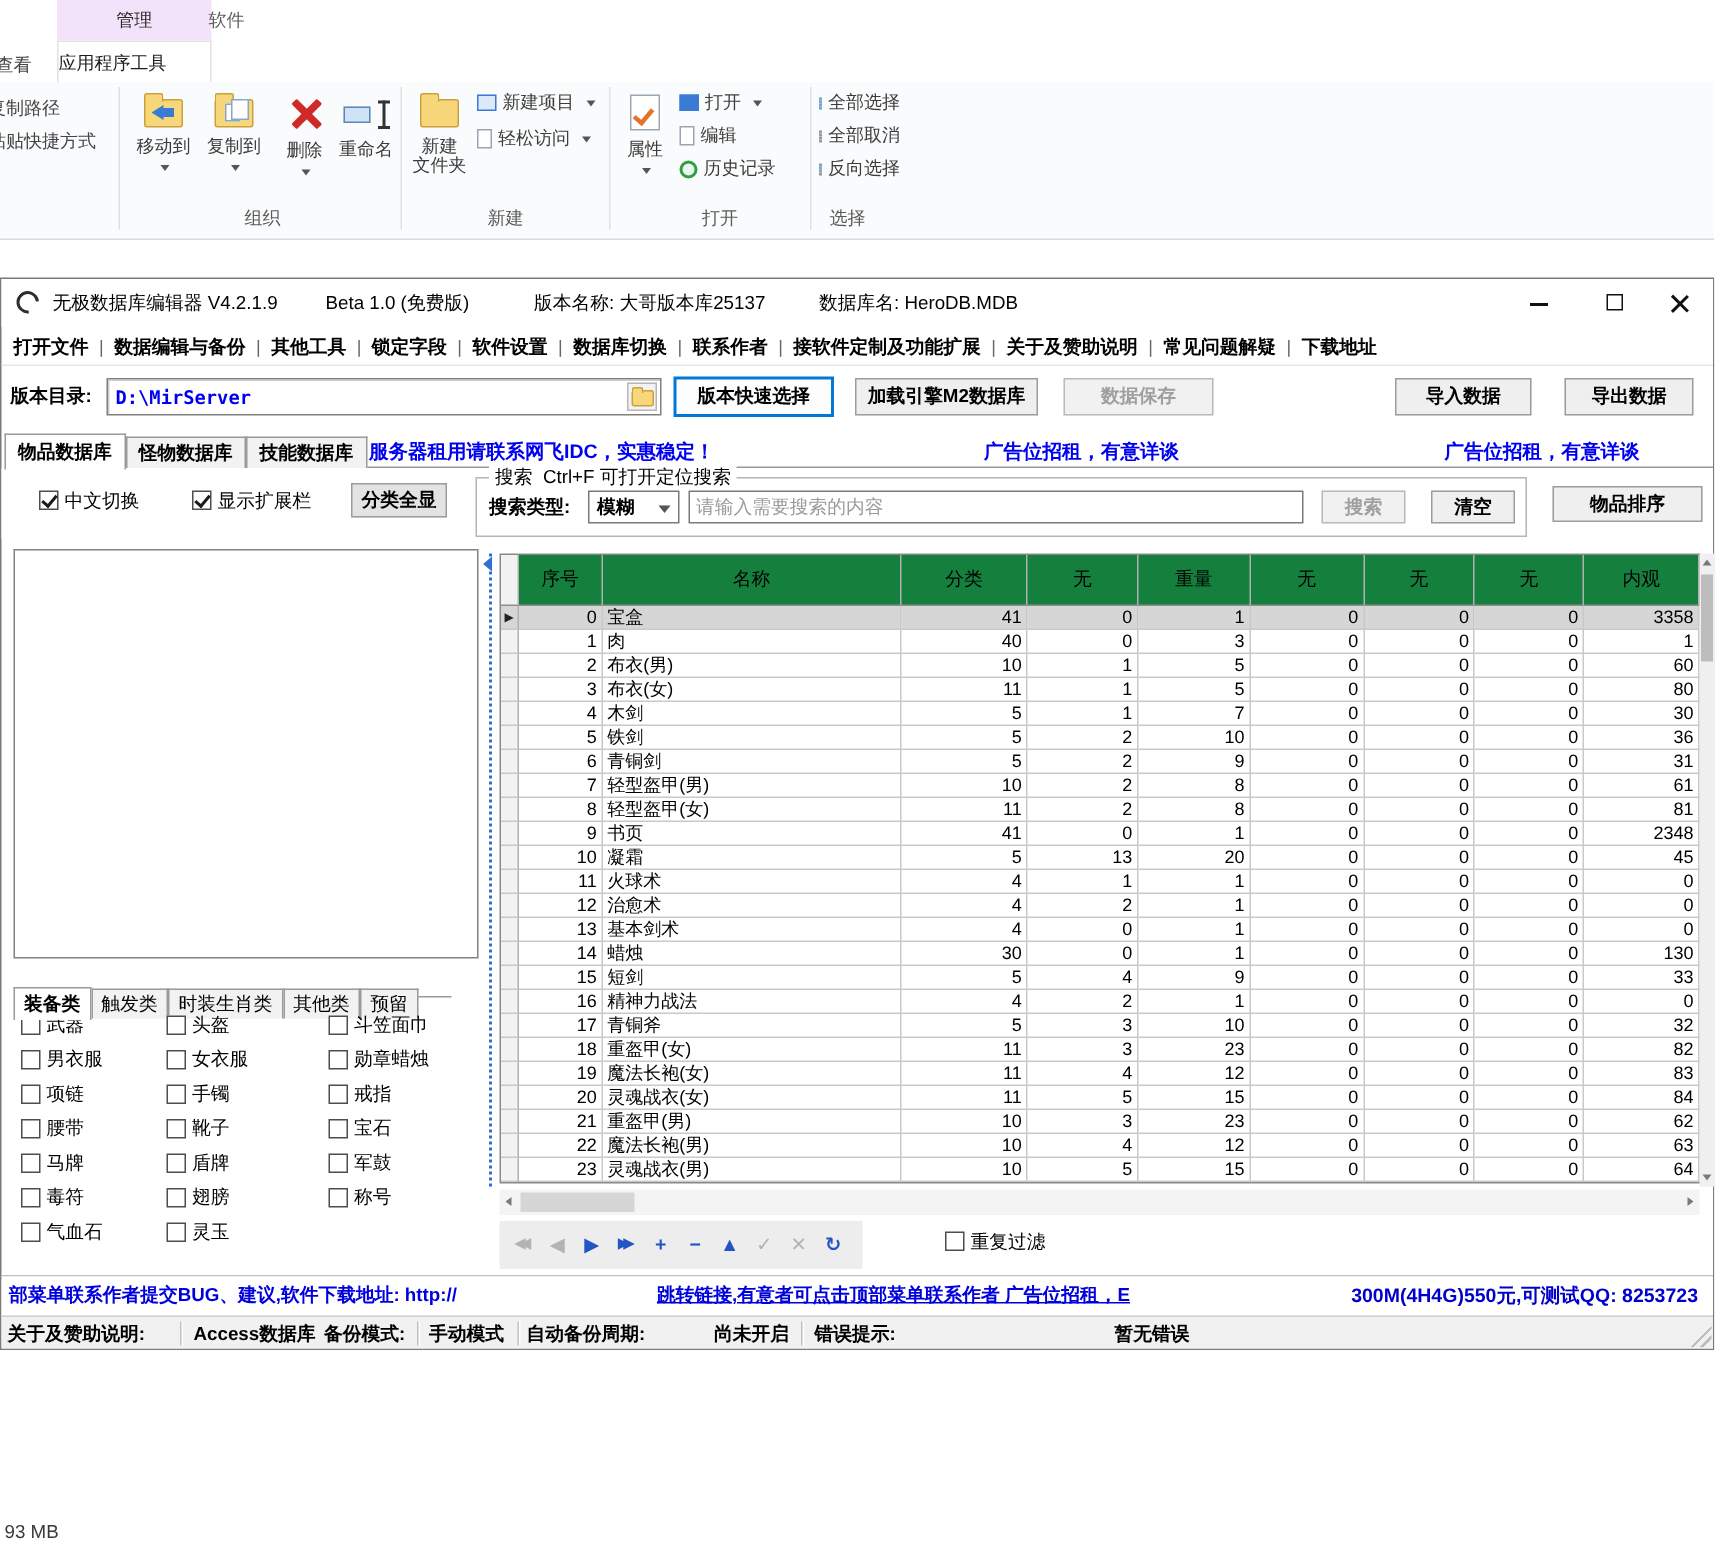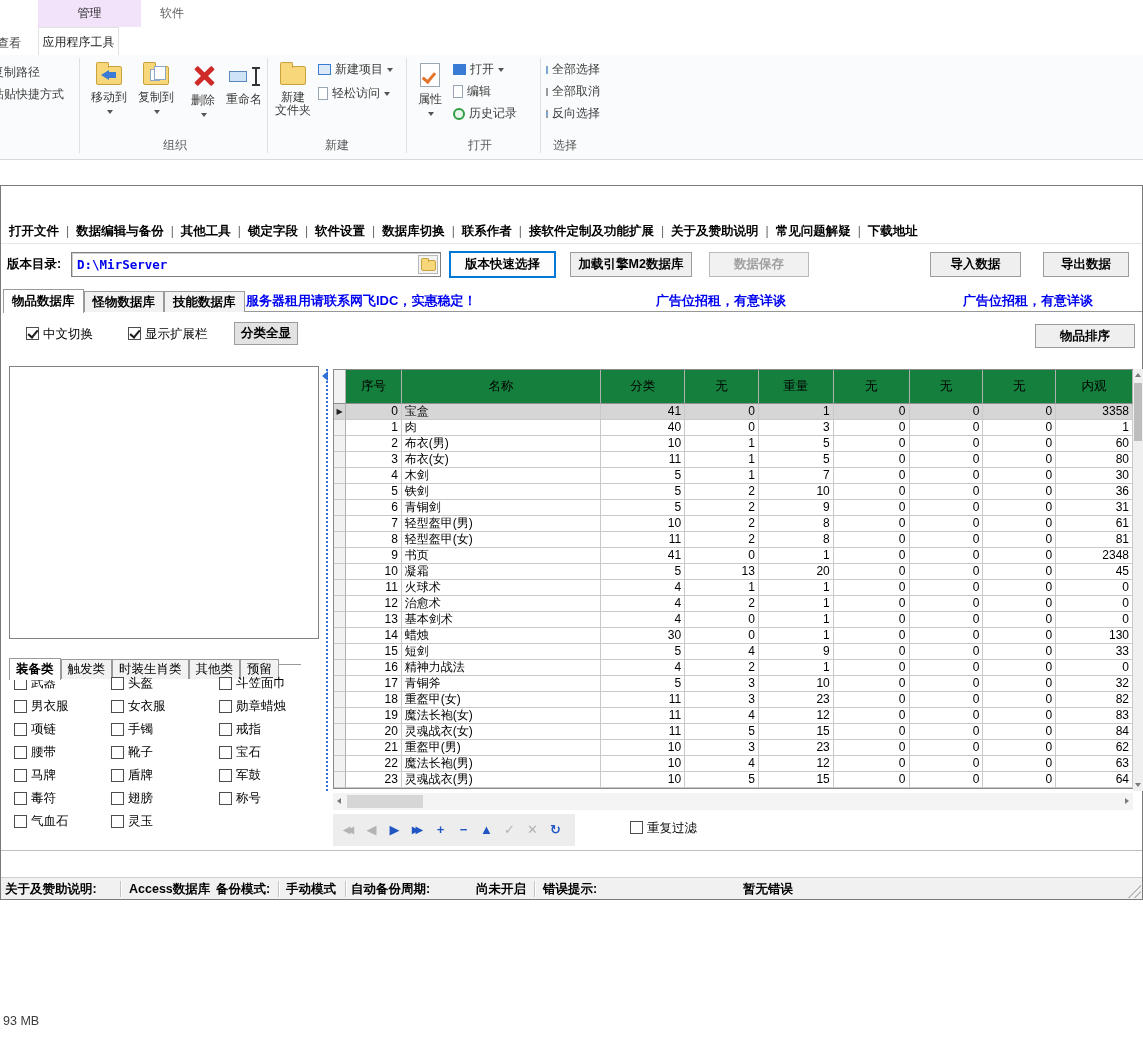--- a/index.html
+++ b/index.html
@@ -2,32 +2,32 @@
 <html><head>
 <meta charset="utf-8">
 <style>
 *{margin:0;padding:0;box-sizing:border-box;}
 body{width:1143px;height:1039px;background:#fff;font-family:"Liberation Sans","DejaVu Sans",sans-serif;font-size:12px;color:#000;overflow:hidden;}
 .screen{position:relative;width:1143px;height:1039px;background:#fff;overflow:hidden;}
 
 
 .explorer{position:absolute;left:0;top:0;width:1143px;height:185px;background:#fff;}
 .ctx-tab{position:absolute;left:38px;top:0;width:103px;height:27px;background:#f3e3fa;text-align:center;line-height:27px;color:#2b2b2b;}
-.soft-tab{position:absolute;left:152px;top:0;width:40px;height:27px;text-align:center;line-height:27px;color:#5f5f5f;}
+.soft-tab{position:absolute;left:131px;top:0;width:40px;height:27px;text-align:center;line-height:27px;color:#5f5f5f;}
 .view-tab{position:absolute;left:-3px;top:31px;width:34px;height:24px;line-height:24px;color:#444;}
-.apptools-tab{position:absolute;left:38px;top:27px;width:81px;height:28px;background:#fff;border:1px solid #e2e2e2;border-bottom:none;text-align:center;line-height:28px;color:#1c1c1c;}
+.apptools-tab{position:absolute;left:38px;top:27px;width:103px;height:28px;background:#fff;border:1px solid #e2e2e2;border-bottom:none;line-height:28px;color:#1c1c1c;}
 .ribbon{position:absolute;left:0;top:55px;width:1143px;height:105px;background:#fafbfc;border-bottom:1px solid #d9d9d9;}
 .rsep{position:absolute;top:3px;width:1px;height:95px;background:#e0e0e0;}
 .rleft{position:absolute;left:-8px;top:6px;color:#444;}
 .rleft div{height:22px;line-height:22px;white-space:nowrap;}
 .rgroup-label{position:absolute;top:82px;color:#5a5a5a;text-align:center;width:70px;}
 .bigbtn{position:absolute;top:4px;width:46px;text-align:center;color:#3c3c3c;}
 .bigbtn .lbl{margin-top:3px;line-height:13px;white-space:pre-line;}
 .caret{display:inline-block;width:0;height:0;border-left:3px solid transparent;border-right:3px solid transparent;border-top:4px solid #555;vertical-align:middle;margin-left:1px;}
-.smallbtn{position:absolute;height:20px;line-height:20px;color:#3c3c3c;white-space:nowrap;}
+.smallbtn{position:absolute;height:20px;line-height:20px;color:#3c3c3c;white-space:nowrap;font-family:Liberation Mono, monospace;}
 .smallbtn .sic{display:inline-block;vertical-align:middle;margin-right:4px;}
 
 .fold{position:relative;display:inline-block;width:26px;height:19px;background:#f7d779;border:1px solid #caa23c;border-radius:2px;margin-top:7px;}
 .fold::before{content:"";position:absolute;left:-1px;top:-5px;width:11px;height:5px;background:#f7d779;border:1px solid #caa23c;border-bottom:none;border-radius:2px 2px 0 0;}
 .fold.small{width:15px;height:11px;margin:0;}
 .fold.small::before{width:6px;height:3px;top:-3px;}
 .ov-arrow{position:absolute;left:4px;top:3px;width:0;height:0;border-top:5px solid transparent;border-bottom:5px solid transparent;border-right:8px solid #3a7bd5;}
 .ov-arrow::after{content:"";position:absolute;left:7px;top:-3px;width:8px;height:6px;background:#3a7bd5;}
 .ov-copy{position:absolute;left:6px;top:2px;width:10px;height:12px;background:#fff;border:1px solid #8aa6c8;}
 .ov-copy::after{content:"";position:absolute;left:3px;top:-4px;width:10px;height:12px;background:#fff;border:1px solid #8aa6c8;}
@@ -216,20 +216,37 @@
       <div class="smallbtn" style="left:546px;top:48px">
         <span class="sic gridic"><i class="off"></i><i></i><i></i><i class="off"></i></span><span>反向选择</span>
       </div>
       <div class="rgroup-label" style="left:530px">选择</div>
     </div>
     <div class="addr-strip"></div>
   </div>
 
   <div class="win">
 
+    <div class="titlebar">
+      <span class="appicon"></span>
+      <span class="title-seg" style="left:34px">无极数据库编辑器 V4.2.1.9</span>
+      <span class="title-seg" style="left:216px">Beta 1.0 (免费版)</span>
+      <span class="title-seg" style="left:355px">版本名称: 大哥版本库25137</span>
+      <span class="title-seg" style="left:545px">数据库名: HeroDB.MDB</span>
+      <span class="wbtn" style="left:1004px">
+          <span class="minbar"></span>
+        </span>
+      <span class="wbtn" style="left:1054px">
+          <span class="maxbox"></span>
+        </span>
+      <span class="wbtn" style="left:1097px">
+          <span class="xx a"></span>
+          <span class="xx b"></span>
+        </span>
+    </div>
 
     <div class="menubar"><span class="mitem">打开文件</span><span class="msep">|</span><span class="mitem">数据编辑与备份</span><span class="msep">|</span><span class="mitem">其他工具</span><span class="msep">|</span><span class="mitem">锁定字段</span><span class="msep">|</span><span class="mitem">软件设置</span><span class="msep">|</span><span class="mitem">数据库切换</span><span class="msep">|</span><span class="mitem">联系作者</span><span class="msep">|</span><span class="mitem">接软件定制及功能扩展</span><span class="msep">|</span><span class="mitem">关于及赞助说明</span><span class="msep">|</span><span class="mitem">常见问题解疑</span><span class="msep">|</span><span class="mitem">下载地址</span></div>
 
     <div class="toolbar">
       <span class="tb-label">版本目录:</span>
       <div class="dir-input">
         <span class="dir-text">D:\MirServer</span>
         <span class="dir-folder"><span class="fold small"></span></span>
       </div>
       <div class="btn focusblue" style="left:448px;top:7px;width:107px;height:27px;line-height:23px">版本快速选择</div>
@@ -241,20 +258,28 @@
 
     <div class="dbtabs"><div class="dbtab active">物品数据库</div><div class="dbtab">怪物数据库</div><div class="dbtab">技能数据库</div></div>
     <span class="ad" style="left:245px;top:106px">服务器租用请联系网飞IDC，实惠稳定！</span>
     <span class="ad" style="left:655px;top:106px">广告位招租，有意详谈</span>
     <span class="ad" style="left:962px;top:106px">广告位招租，有意详谈</span>
 
     <div class="searchrow">
       <label class="cbx" style="left:25px;top:15px"><span class="cb checked"></span><span>中文切换</span></label>
       <label class="cbx" style="left:127px;top:15px"><span class="cb checked"></span><span>显示扩展栏</span></label>
       <div class="btn" style="left:233px;top:10px;width:64px;height:23px;line-height:21px;background:#e3e3e3">分类全显</div>
+      <div class="groupbox">
+        <span class="legend">搜索  Ctrl+F 可打开定位搜索</span>
+        <span class="gb-label">搜索类型:</span>
+        <div class="selbox"><span>模糊</span><span class="tri"></span></div>
+        <input class="search-input" placeholder="请输入需要搜索的内容" style="">
+        <div class="btn disabled" style="left:563px;top:8px;width:56px;height:22px;line-height:20px">搜索</div>
+        <div class="btn" style="left:636px;top:8px;width:56px;height:22px;line-height:20px">清空</div>
+      </div>
       <div class="btn" style="left:1034px;top:12px;width:100px;height:24px;line-height:22px">物品排序</div>
     </div>
 
     <div class="leftbox"></div>
 
     <div class="ftabs"><div class="ftab active">装备类</div><div class="ftab">触发类</div><div class="ftab">时装生肖类</div><div class="ftab">其他类</div><div class="ftab">预留</div></div>
     <div class="fgrid">
         <div class="frow">
           <label class="fitem">
             <span class="cb"></span>
@@ -679,20 +704,25 @@
         <div class="navbtn">+</div>
         <div class="navbtn">−</div>
         <div class="navbtn">▲</div>
         <div class="navbtn dis">✓</div>
         <div class="navbtn dis">✕</div>
         <div class="navbtn">↻</div>
       </div>
     <label class="cbx" style="position:absolute;left:629px;top:635px"><span class="cb"></span><span>重复过滤</span></label>
 
     <div class="hr1"></div>
+    <div class="flinks">
+      <span class="flink" style="left:5px">部菜单联系作者提交BUG、建议,软件下载地址: http://</span>
+      <span class="flink u" style="left:437px">跳转链接,有意者可点击顶部菜单联系作者 广告位招租，E</span>
+      <span class="flink r" style="right:10px">300M(4H4G)550元,可测试QQ: 8253723</span>
+    </div>
 
     <div class="statusbar">
       <span class="sb-item" style="left:4px">关于及赞助说明:</span>
       <span class="sb-item" style="left:128px">Access数据库</span>
       <span class="sb-div" style="left:119px"></span>
       <span class="sb-item" style="left:215px">备份模式:</span>
       <span class="sb-item" style="left:285px">手动模式</span>
       <span class="sb-div" style="left:277px"></span>
       <span class="sb-item" style="left:350px">自动备份周期:</span>
       <span class="sb-item" style="left:475px">尚未开启</span>

